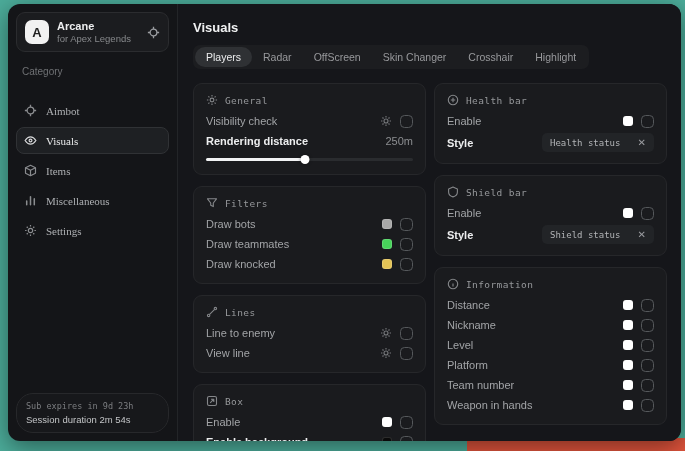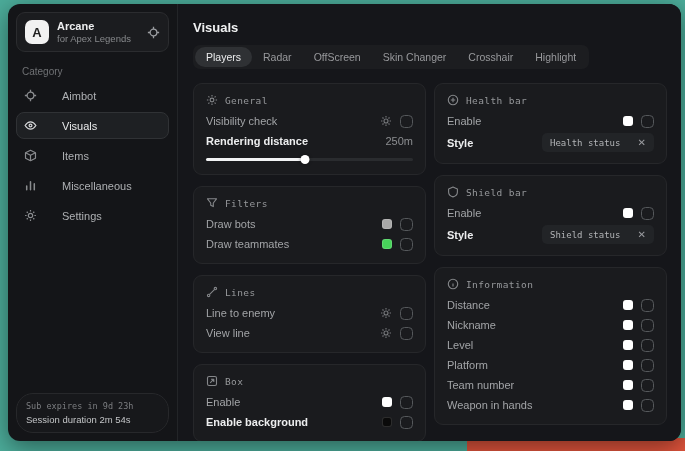--- a/index.html
+++ b/index.html
@@ -27,26 +27,26 @@
   }
   .avatar {
     width:24px; height:24px; border-radius:7px; background:#F2F2F2; color:#222;
     font-weight:bold; font-size:13px; display:flex; align-items:center; justify-content:center; flex:0 0 24px;
   }
   .brand-text { flex:1; min-width:0; }
   .brand-title { color:#ECEDEE; font-size:11px; font-weight:bold; line-height:13px; }
   .brand-sub { color:#87898C; font-size:9.5px; line-height:12px; }
   .brand-icon { color:#9A9CA0; display:flex; }
 
-  .category-label { color:#6F7174; font-size:10px; margin:14px 6px 5px; }
+  .category-label { color:#6F7174; font-size:10px; margin:14px 6px 20px; }
 
   .nav-item {
-    display:flex; align-items:center; gap:25px;
+    display:flex; align-items:center; gap:9px;
     padding:6px 7px; border-radius:8px; border:1px solid transparent;
-    color:#AEB0B3; font-size:11px; margin-bottom:3px; cursor:default;
+    color:#AEB0B3; font-size:11px; margin-bottom:3px; cursor:default;font-family:Liberation Serif, serif;
   }
   .nav-item .nav-icon { color:#8A8C8F; display:flex; width:13px; }
   .nav-item.active { background:#1E2023; border-color:#303235; color:#E9EAEB; }
   .nav-item.active .nav-icon { color:#D6D7D9; }
 
   .sidebar-footer {
     position:absolute; left:8px; right:8px; bottom:8px;
     border:1px solid #27282B; border-radius:17px; background:#17181B;
     padding:6px 9px;
   }
@@ -279,20 +279,27 @@
               <span class="checkbox"></span>
             </span>
           </div>
           <div class="row">
             <span class="row-label">Draw teammates</span>
             <span class="row-controls">
               <span class="swatch" style="background: rgb(71, 211, 90);"></span>
               <span class="checkbox"></span>
             </span>
           </div>
+          <div class="row">
+            <span class="row-label">Draw knocked</span>
+            <span class="row-controls">
+              <span class="swatch" style="background: rgb(227, 195, 86);"></span>
+              <span class="checkbox"></span>
+            </span>
+          </div>
         </div>
 
         <div class="card">
           <div class="card-header">
             <span class="sec-icon">
               <svg width="12" height="12" viewBox="0 0 12 12">
                   <use href="#i-line"></use>
                 </svg>
               </span>
             <span class="card-title">Lines</span>

